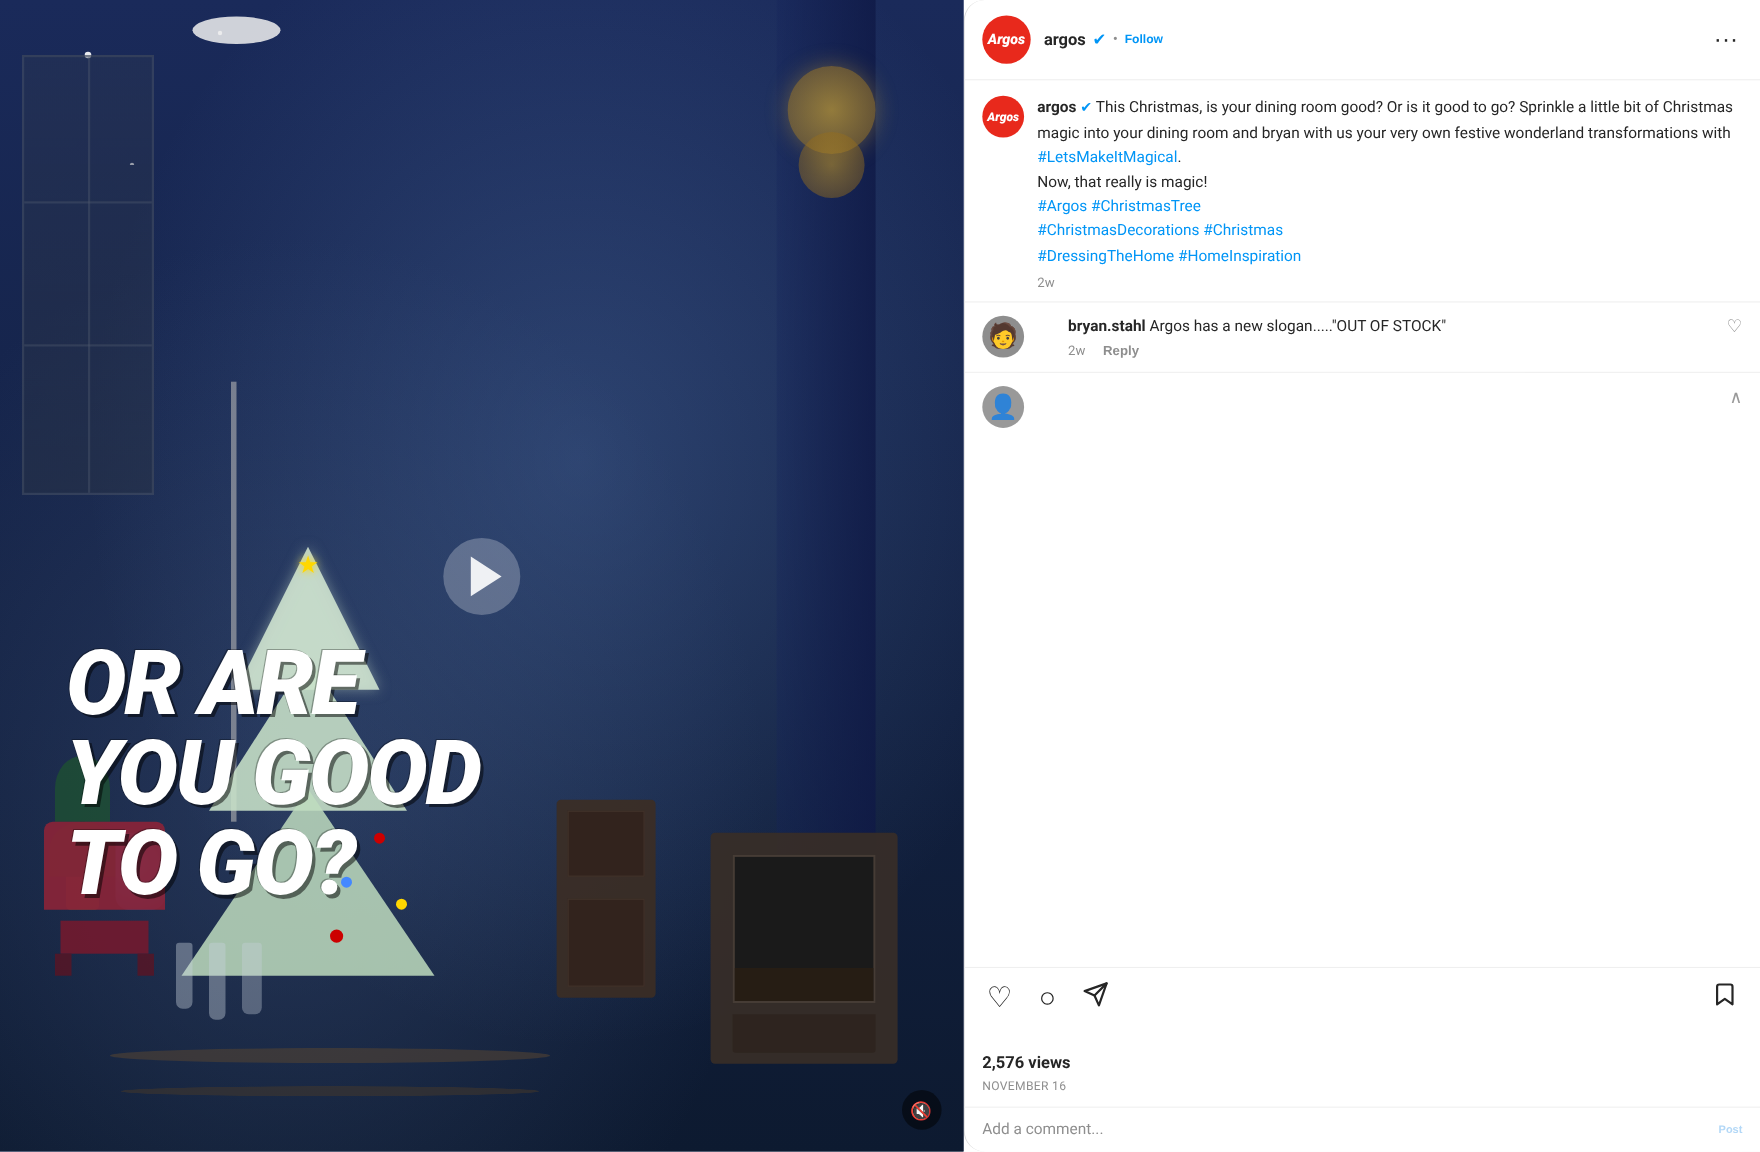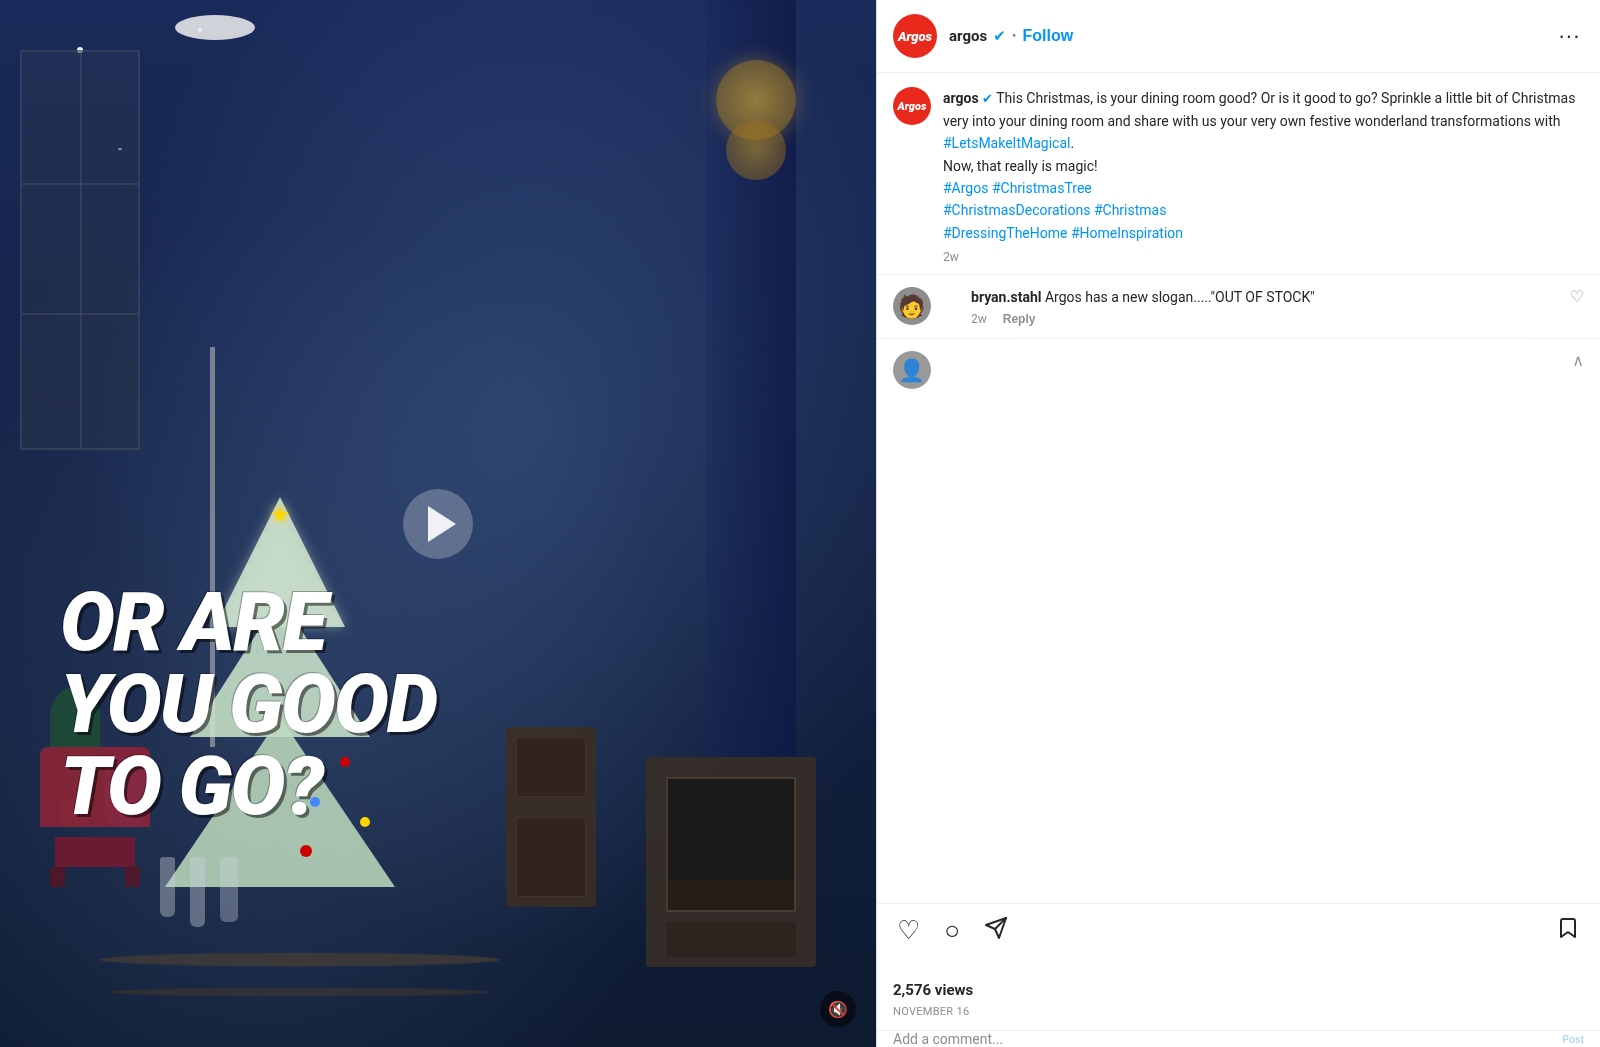--- a/index.html
+++ b/index.html
@@ -98,20 +98,21 @@
     }
 
     
     .info-panel {
       width: 724px;
       min-height: 1047px;
       background: #fff;
       display: flex;
       flex-direction: column;
       border-left: 1px solid #dbdbdb;
+      border-radius: 19px;
     }
 
     
     .post-header {
       display: flex;
       align-items: center;
       padding: 14px 16px;
       border-bottom: 1px solid #efefef;
     }
 
@@ -150,21 +151,21 @@
     }
 
     .dot-sep {
       color: #8e8e8e;
       font-size: 14px;
     }
 
     .follow-btn {
       color: #0095f6;
       font-weight: 700;
-      font-size: 16px;
+      font-size: 11px;
       cursor: pointer;
       background: none;
       border: none;
     }
 
     .more-options {
       font-size: 22px;
       color: #262626;
       cursor: pointer;
       padding: 0 4px;
@@ -332,21 +333,21 @@
       color: #8e8e8e;
       text-transform: uppercase;
       letter-spacing: 0.3px;
       padding: 2px 0 8px;
     }
 
     
     .add-comment-bar {
       display: flex;
       align-items: center;
-      padding: 0 16px;
+      padding: 12px 16px;
       border-top: 1px solid #efefef;
     }
 
     .comment-input {
       flex: 1;
       border: none;
       outline: none;
       font-size: 14px;
       color: #262626;
       background: transparent;
@@ -519,21 +520,21 @@
 
     <div class="caption-area">
       <div class="caption-row">
         <div class="avatar-small">
           <span>Argos</span>
         </div>
         <div>
           <div class="caption-text">
             <span class="username-inline">argos</span>
             <span class="verified-badge" style="font-size:13px;"> ✔</span>
-            <span> This Christmas, is your dining room good? Or is it good to go? Sprinkle a little bit of Christmas very into your dining room and share with us your very own festive wonderland transformations with </span><span class="hashtag">#LetsMakeItMagical</span><span style="white-space:pre-line;">.
+            <span> This Christmas, is your dining room good? Or is it good to go? Sprinkle a little bit of Christmas magic into your dining room and bryan with us your very own festive wonderland transformations with </span><span class="hashtag">#LetsMakeItMagical</span><span style="white-space:pre-line;">.
 Now, that really is magic!
 </span><span class="hashtag" style="white-space:pre-line;">#Argos #ChristmasTree
 #ChristmasDecorations #Christmas
 #DressingTheHome #HomeInspiration</span>
           </div>
           <div class="caption-time">2w</div>
         </div>
       </div>
     </div>
 

